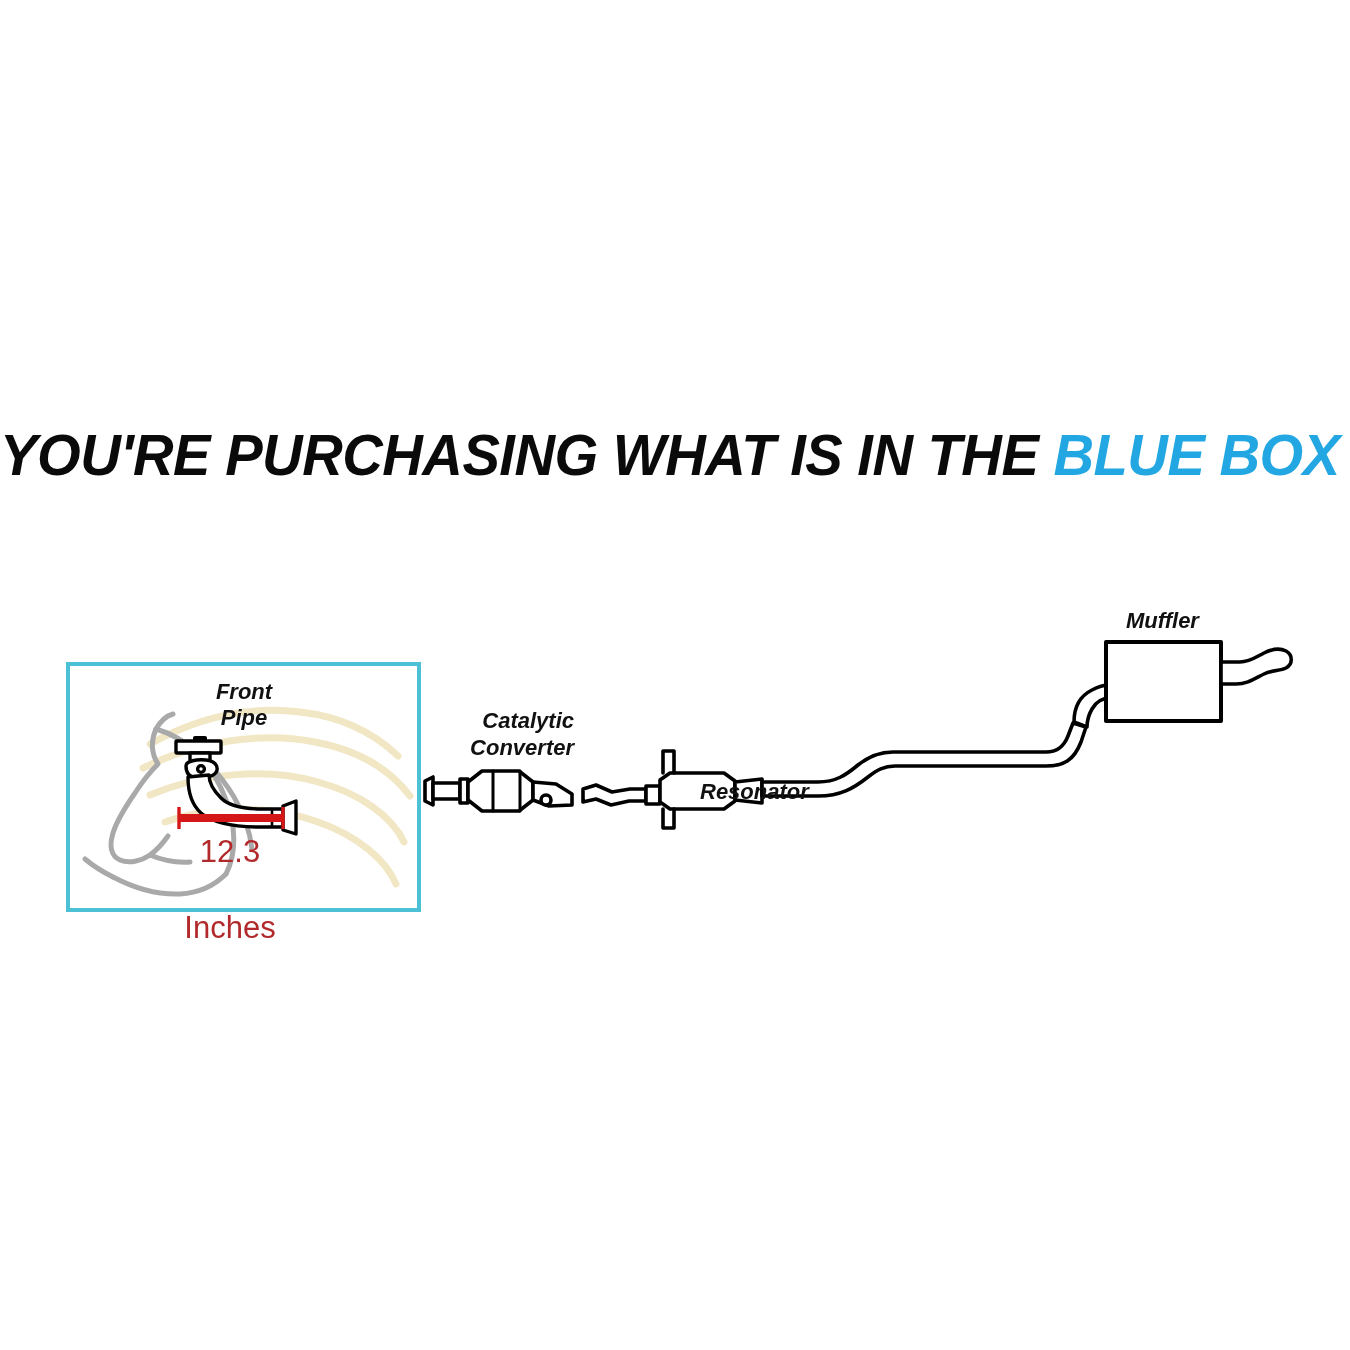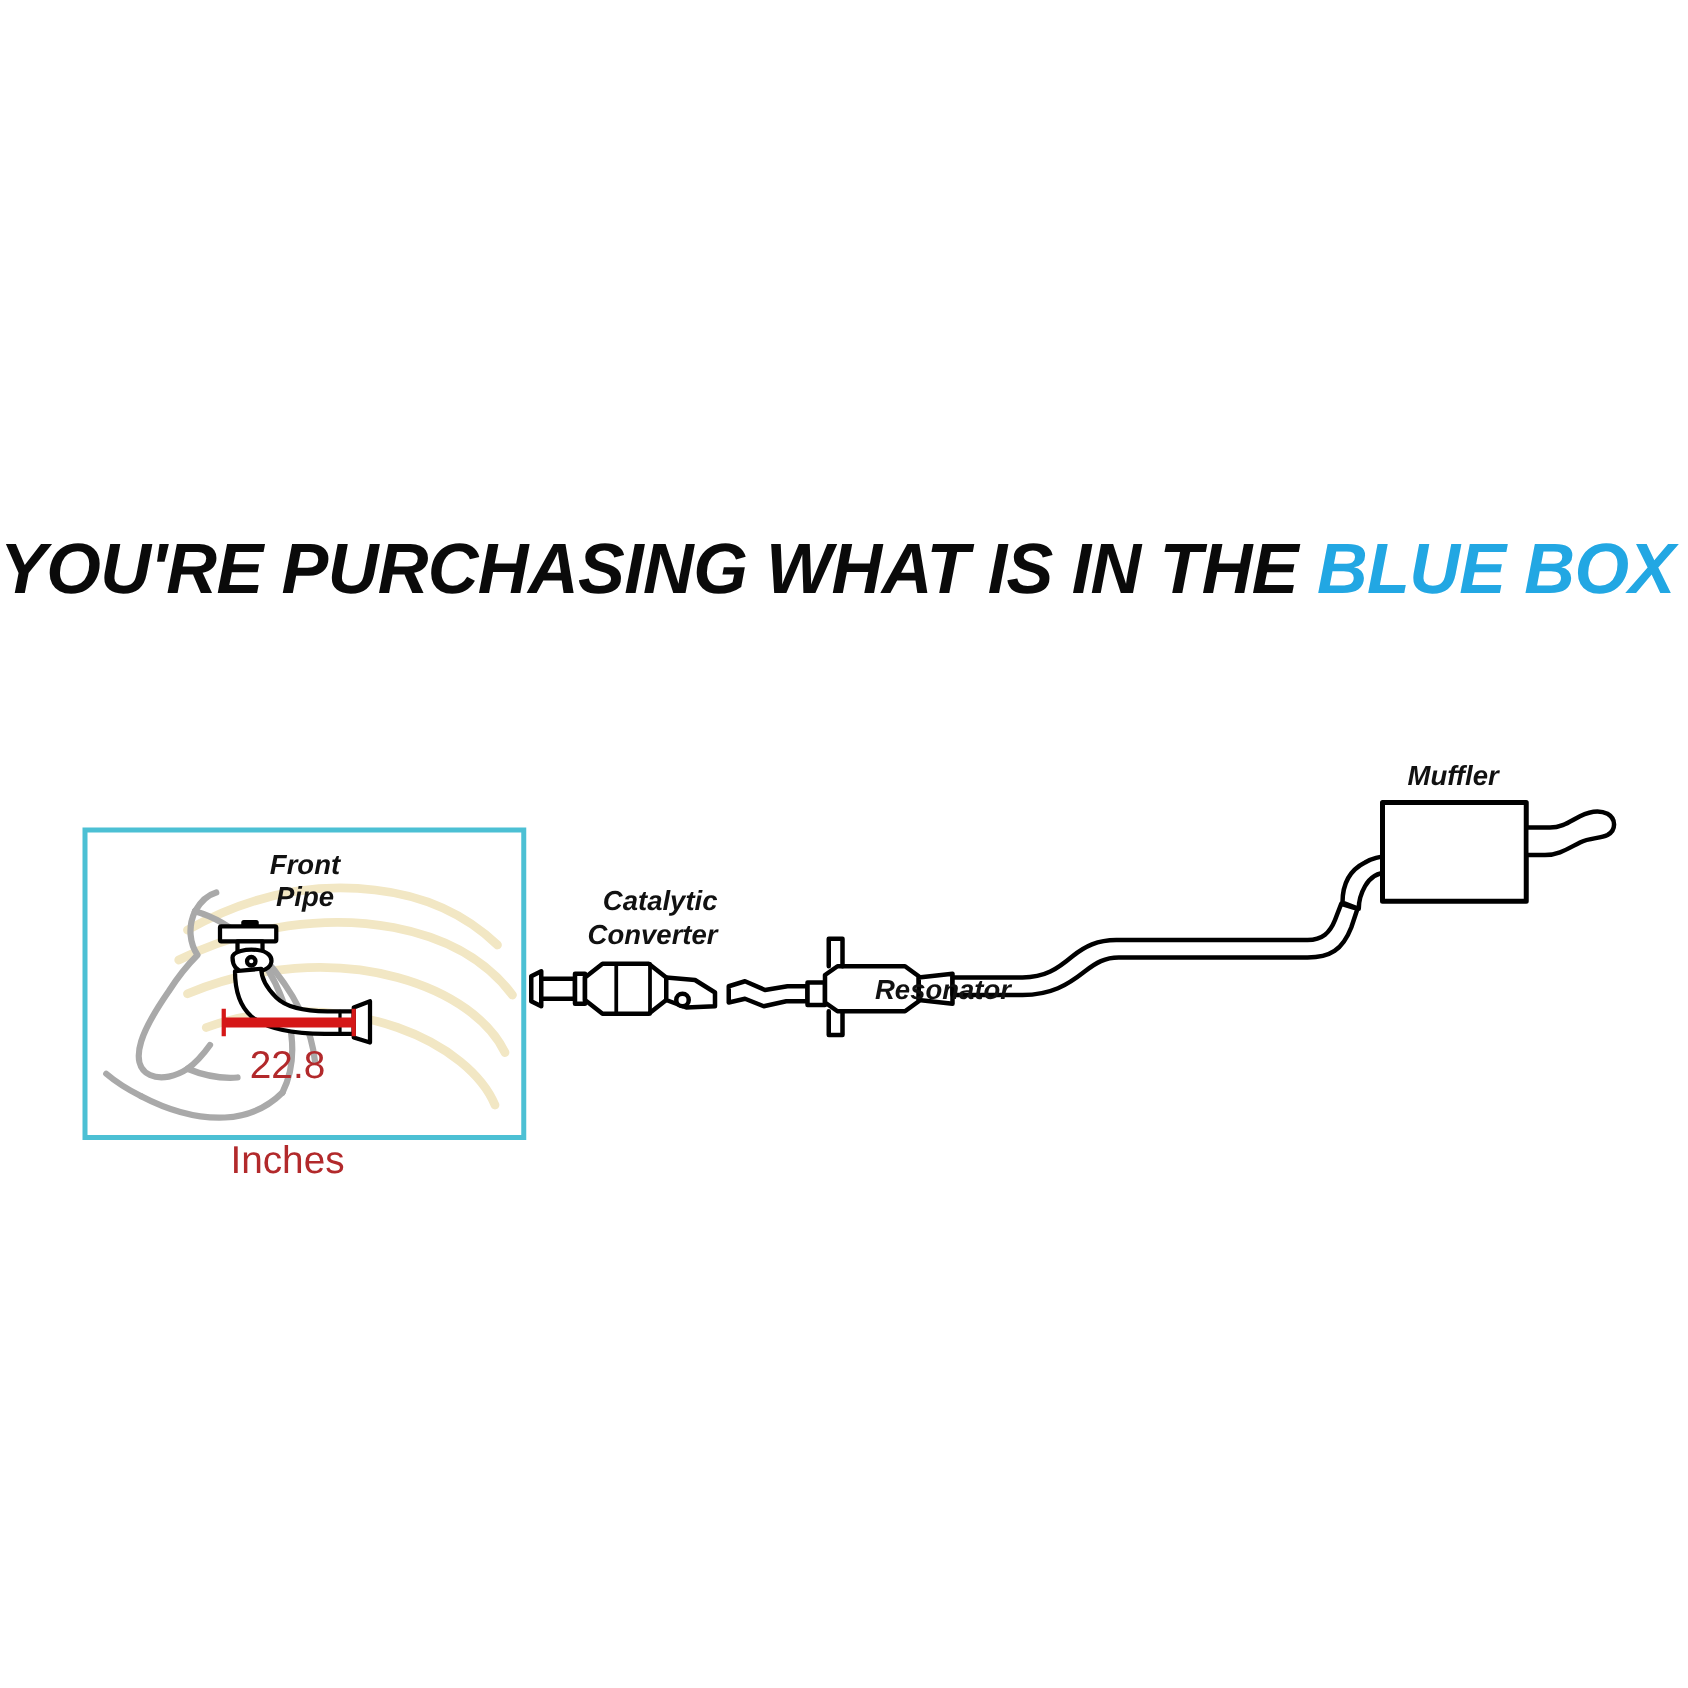--- a/index.html
+++ b/index.html
@@ -250,16 +250,16 @@
                C1254,679 1247,684 1236,684
                L1221,684 Z"></path>
     </g>
   </svg>
 
   <div class="lbl" id="label-front-pipe">Front Pipe</div>
   <div class="lbl" id="label-catalytic-converter">Catalytic Converter</div>
   <div class="lbl" id="label-resonator">Resonator</div>
   <div class="lbl" id="label-muffler">Muffler</div>
 
-  <div class="meas-txt" id="meas-value">22.8</div>
+  <div class="meas-txt" id="meas-value">12.3</div>
   <div class="meas-txt" id="meas-unit">Inches</div>
 
 </div>
 
 </body></html>

